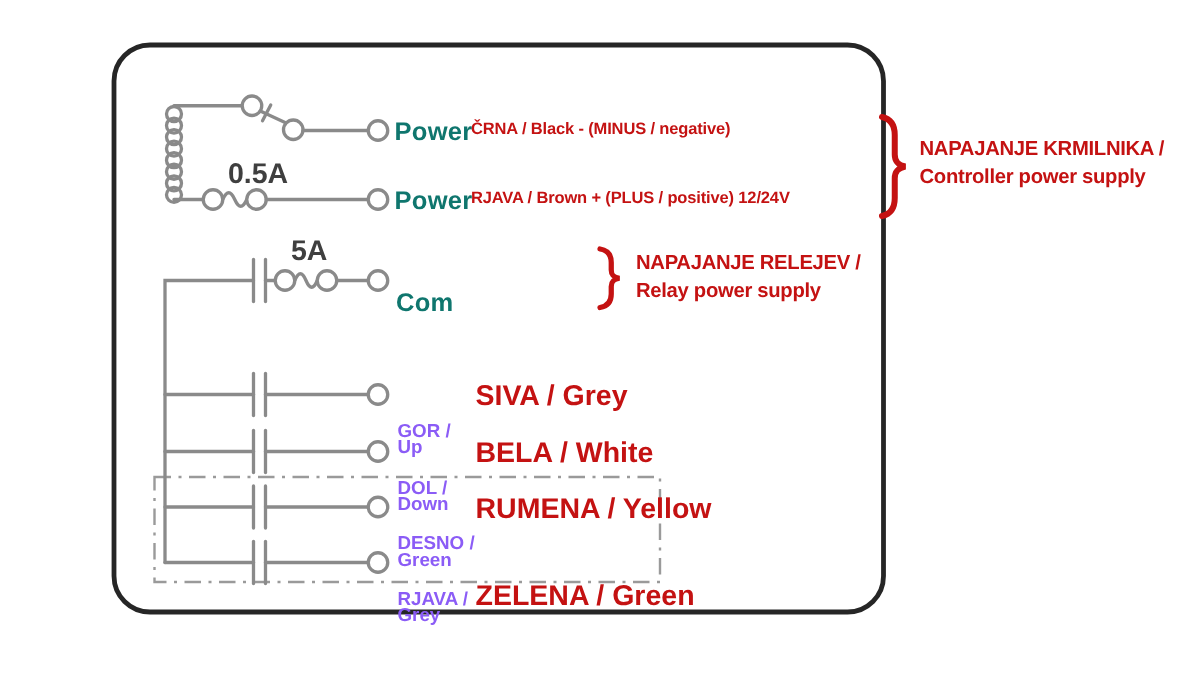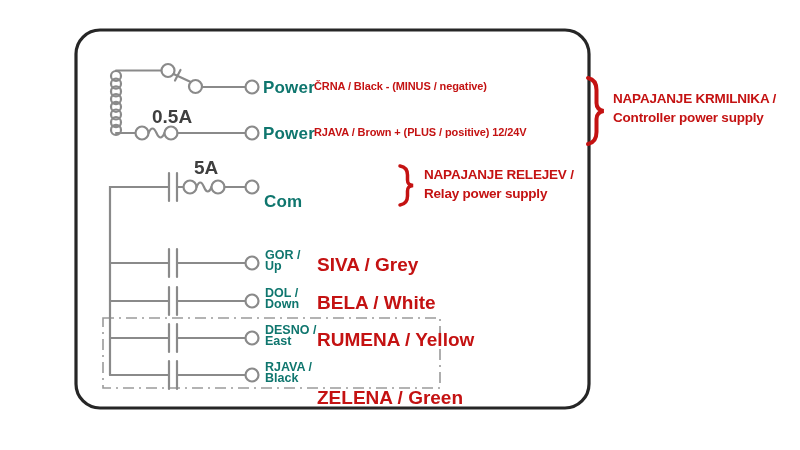--- a/index.html
+++ b/index.html
@@ -2,21 +2,21 @@
 <html><head>
 <meta charset="utf-8">
 <style>
   html,body{margin:0;padding:0;background:#ffffff;}
   .canvas{
     position:relative;width:800px;height:450px;background:#ffffff;overflow:hidden;
     font-family:"Liberation Sans",sans-serif;
   }
   .lbl{position:absolute;font-weight:bold;white-space:nowrap;line-height:1;}
   .txt-dark{color:#0f766e;}
-  .txt-black{color:#0f766e;}
+  .txt-black{color:#8b5cf6;margin-top:32px;}
   .txt-red{color:#c41212;}
   .terminal-name{font-size:17px;letter-spacing:0.2px;}
   .fuse-rating{font-size:19px;color:#3f3f3f;}
   .wire-red{font-size:11px;letter-spacing:-0.1px;}
   .wire-red-lg{font-size:19px;}
   .two-line{line-height:13px;}
   .dir-label{font-size:12.5px;line-height:11px;}
   .annot{font-size:13.5px;line-height:19px;letter-spacing:-0.2px;}
   svg{position:absolute;left:0;top:0;}
 </style>
@@ -147,23 +147,23 @@
   <div class="lbl wire-red-lg txt-red" style="left:317px;top:255px;">SIVA / Grey</div>
 
   <div class="lbl dir-label txt-black" style="left:265px;top:288px;">
     <div>DOL /</div>
     <div>Down</div>
   </div>
   <div class="lbl wire-red-lg txt-red" style="left:317px;top:293px;">BELA / White</div>
 
   <div class="lbl dir-label txt-black" style="left:265px;top:325px;">
     <div>DESNO /</div>
-    <div>East</div>
+    <div>Green</div>
   </div>
   <div class="lbl wire-red-lg txt-red" style="left:317px;top:330px;">RUMENA / Yellow</div>
 
   <div class="lbl dir-label txt-black" style="left:265px;top:362px;">
     <div>RJAVA /</div>
-    <div>Black</div>
+    <div>Grey</div>
   </div>
   <div class="lbl wire-red-lg txt-red" style="left:317px;top:367px;margin-top:21px;">ZELENA / Green</div>
 
 </div>
 
 </body></html>

